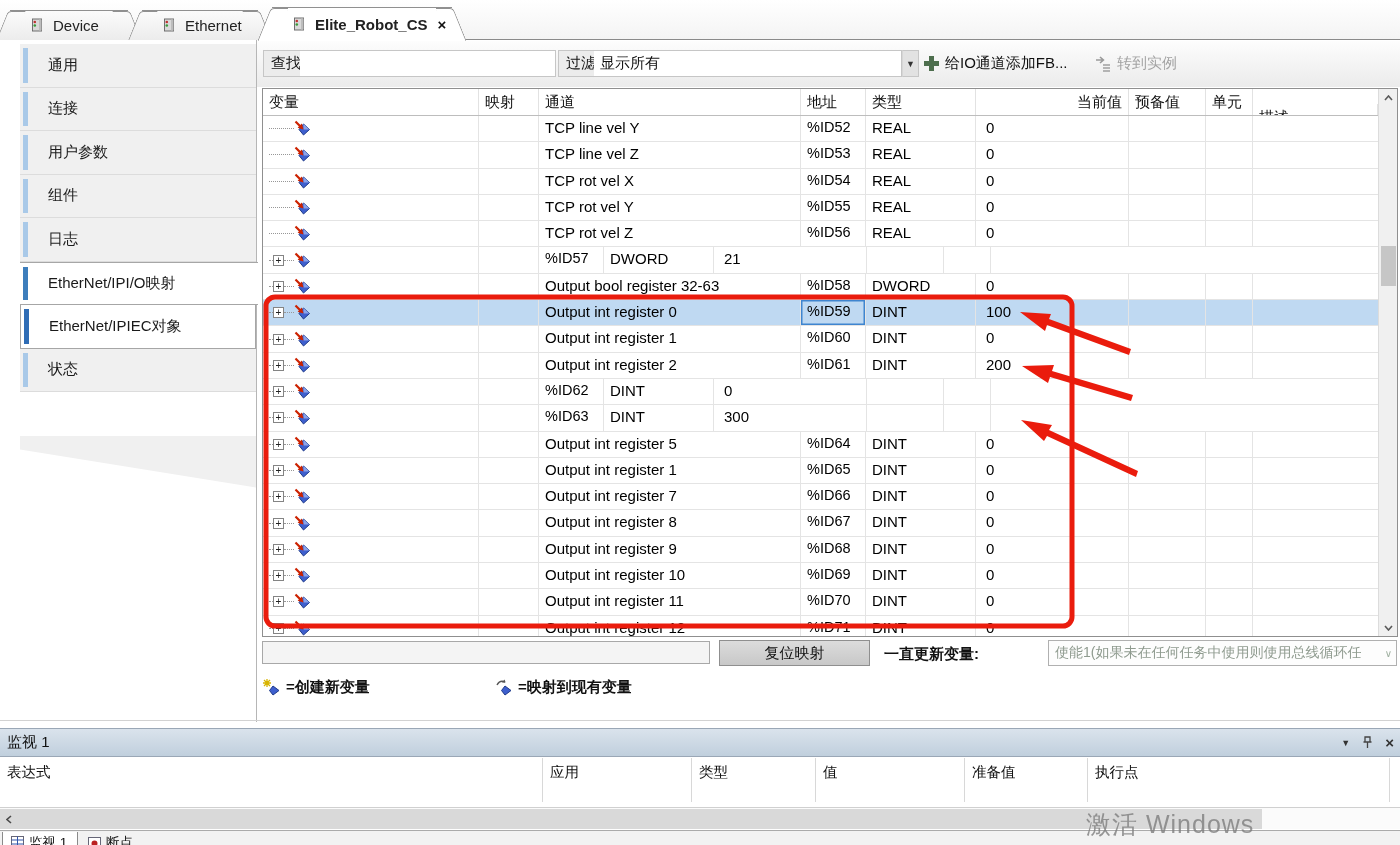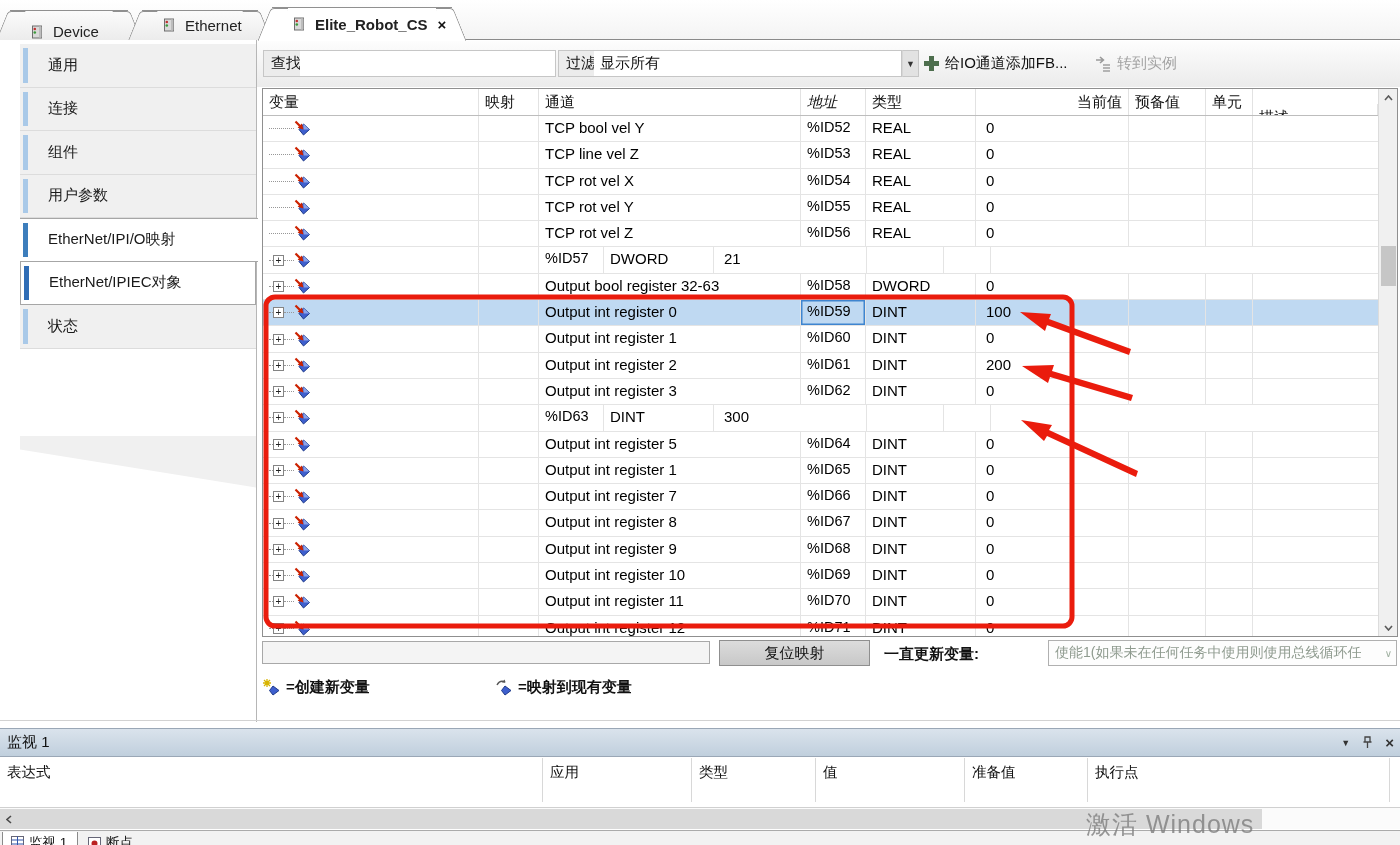--- a/index.html
+++ b/index.html
@@ -101,21 +101,21 @@
   .watermark { position:absolute; left:1086px; top:808px; font-size:25px; color:#7f7f7f; opacity:.8; letter-spacing:1px; z-index:40; pointer-events:none; }
 
   .anno { position:absolute; left:0; top:0; width:1400px; height:845px; z-index:30; pointer-events:none; }
 </style>
 </head>
 <body>
 
 <div class="screen">
 
   <div class="doc-tabs" id="doc-tabs">
-      <div class="doc-tab" style="left: 10px; width: 118px; align-items: flex-end;">
+      <div class="doc-tab" style="left: 10px; width: 118px;">
         <span class="flap l"></span>
                  <span class="flap r"></span>
         <svg class="dicon" width="15" height="15" viewBox="0 0 15 15">
   <rect x="2.5" y="1" width="9" height="12" fill="#d9d9d9" stroke="#6e6e6e"></rect>
   <rect x="9" y="1.5" width="2.5" height="11" fill="#bdbdbd"></rect>
   <circle cx="4.8" cy="4" r="1.3" fill="#c03030"></circle>
           <circle cx="4.8" cy="7.5" r="1.3" fill="#3a9a3a"></circle>
         </svg>
         <span class="lbl">Device</span>
       </div>
@@ -140,22 +140,23 @@
           <circle cx="4.8" cy="7.5" r="1.3" fill="#3a9a3a"></circle>
         </svg>
         <span class="lbl">Elite_Robot_CS</span>
         <span class="close">×</span>
       </div>
     </div>
 
   <div class="sidebar" id="sidebar">
       <div class="side-item">通用</div>
       <div class="side-item">连接</div>
+      <div class="side-item">用户参数</div>
       <div class="side-item">组件</div>
-      <div class="side-item">用户参数</div>
+      <div class="side-item">日志</div>
       <div class="side-item selected">EtherNet/IPI/O映射</div>
       <div class="side-item boxed">EtherNet/IPIEC对象</div>
       <div class="side-item">状态</div>
     </div>
   <div class="side-tail"></div>
   <div class="content-border"></div>
 
   <div class="toolbar">
     <div class="chip lbl-chip" style="left:6px;">查找</div>
     <input class="chip field" style="left: 43px; width: 256px;" value="">
@@ -173,40 +174,40 @@
       </svg>
       <span>转到实例</span>
     </div>
   </div>
 
   <div class="io-table">
     <div class="io-head" id="io-head">
         <div class="hc" style="width: 216px;">变量</div>
         <div class="hc" style="width: 60px;">映射</div>
         <div class="hc" style="width: 262px;">通道</div>
-        <div class="hc" style="width: 65px; font-style: italic;">地址</div>
+        <div class="hc" style="width: 65px;">地址</div>
         <div class="hc" style="width: 110px;">类型</div>
         <div class="hc right" style="width: 153px;">当前值</div>
         <div class="hc" style="width: 77px;">预备值</div>
         <div class="hc" style="width: 47px;">单元</div>
         <div class="hc" style="width: 125px; margin-top: 15px;">描述</div>
       </div>
     <div id="io-rows">
         <div class="io-row">
           <div class="c tree" style="width:216px">
             <span class="dots" style="width:25px"></span>
             <svg class="var-ico" viewBox="0 0 17 17">
   <polygon points="9.5,4 15.5,9.5 9.5,15 5,9.5" fill="#3e5fce" stroke="#1e3a8a" stroke-width="1"></polygon>
   <polygon points="9.5,4 15.5,9.5 9.5,9.5" fill="#8aa4ea"></polygon>
   <path d="M1.5 1.5 L7 7" stroke="#cc2200" stroke-width="2.2"></path>
   <polygon points="9.5,9.5 3.6,7.8 7.8,3.6" fill="#cc2200"></polygon>
             </svg>
           </div>
           <div class="c" style="width:60px"></div>
-          <div class="c" style="width:262px">TCP bool vel Y</div>
+          <div class="c" style="width:262px">TCP line vel Y</div>
           <div class="c addr" style="width:65px">%ID52</div>
           <div class="c" style="width:110px">REAL</div>
           <div class="c val" style="width:153px">0</div>
           <div class="c" style="width:77px"></div>
           <div class="c" style="width:47px"></div>
           <div class="c" style="width:125px;border-right:none"></div>
         </div>
         <div class="io-row">
           <div class="c tree" style="width:216px">
             <span class="dots" style="width:25px"></span>
@@ -393,21 +394,20 @@
             <span class="expander">+</span>
             <span class="dots" style="width:10px"></span>
             <svg class="var-ico" viewBox="0 0 17 17">
   <polygon points="9.5,4 15.5,9.5 9.5,15 5,9.5" fill="#3e5fce" stroke="#1e3a8a" stroke-width="1"></polygon>
   <polygon points="9.5,4 15.5,9.5 9.5,9.5" fill="#8aa4ea"></polygon>
   <path d="M1.5 1.5 L7 7" stroke="#cc2200" stroke-width="2.2"></path>
   <polygon points="9.5,9.5 3.6,7.8 7.8,3.6" fill="#cc2200"></polygon>
             </svg>
           </div>
           <div class="c" style="width:60px"></div>
-          <div class="c" style="width:262px">Output int register 3</div>
           <div class="c addr" style="width:65px">%ID62</div>
           <div class="c" style="width:110px">DINT</div>
           <div class="c val" style="width:153px">0</div>
           <div class="c" style="width:77px"></div>
           <div class="c" style="width:47px"></div>
           <div class="c" style="width:125px;border-right:none"></div>
         </div>
         <div class="io-row">
           <div class="c tree" style="width:216px">
             <span class="dots" style="width:4px"></span>

